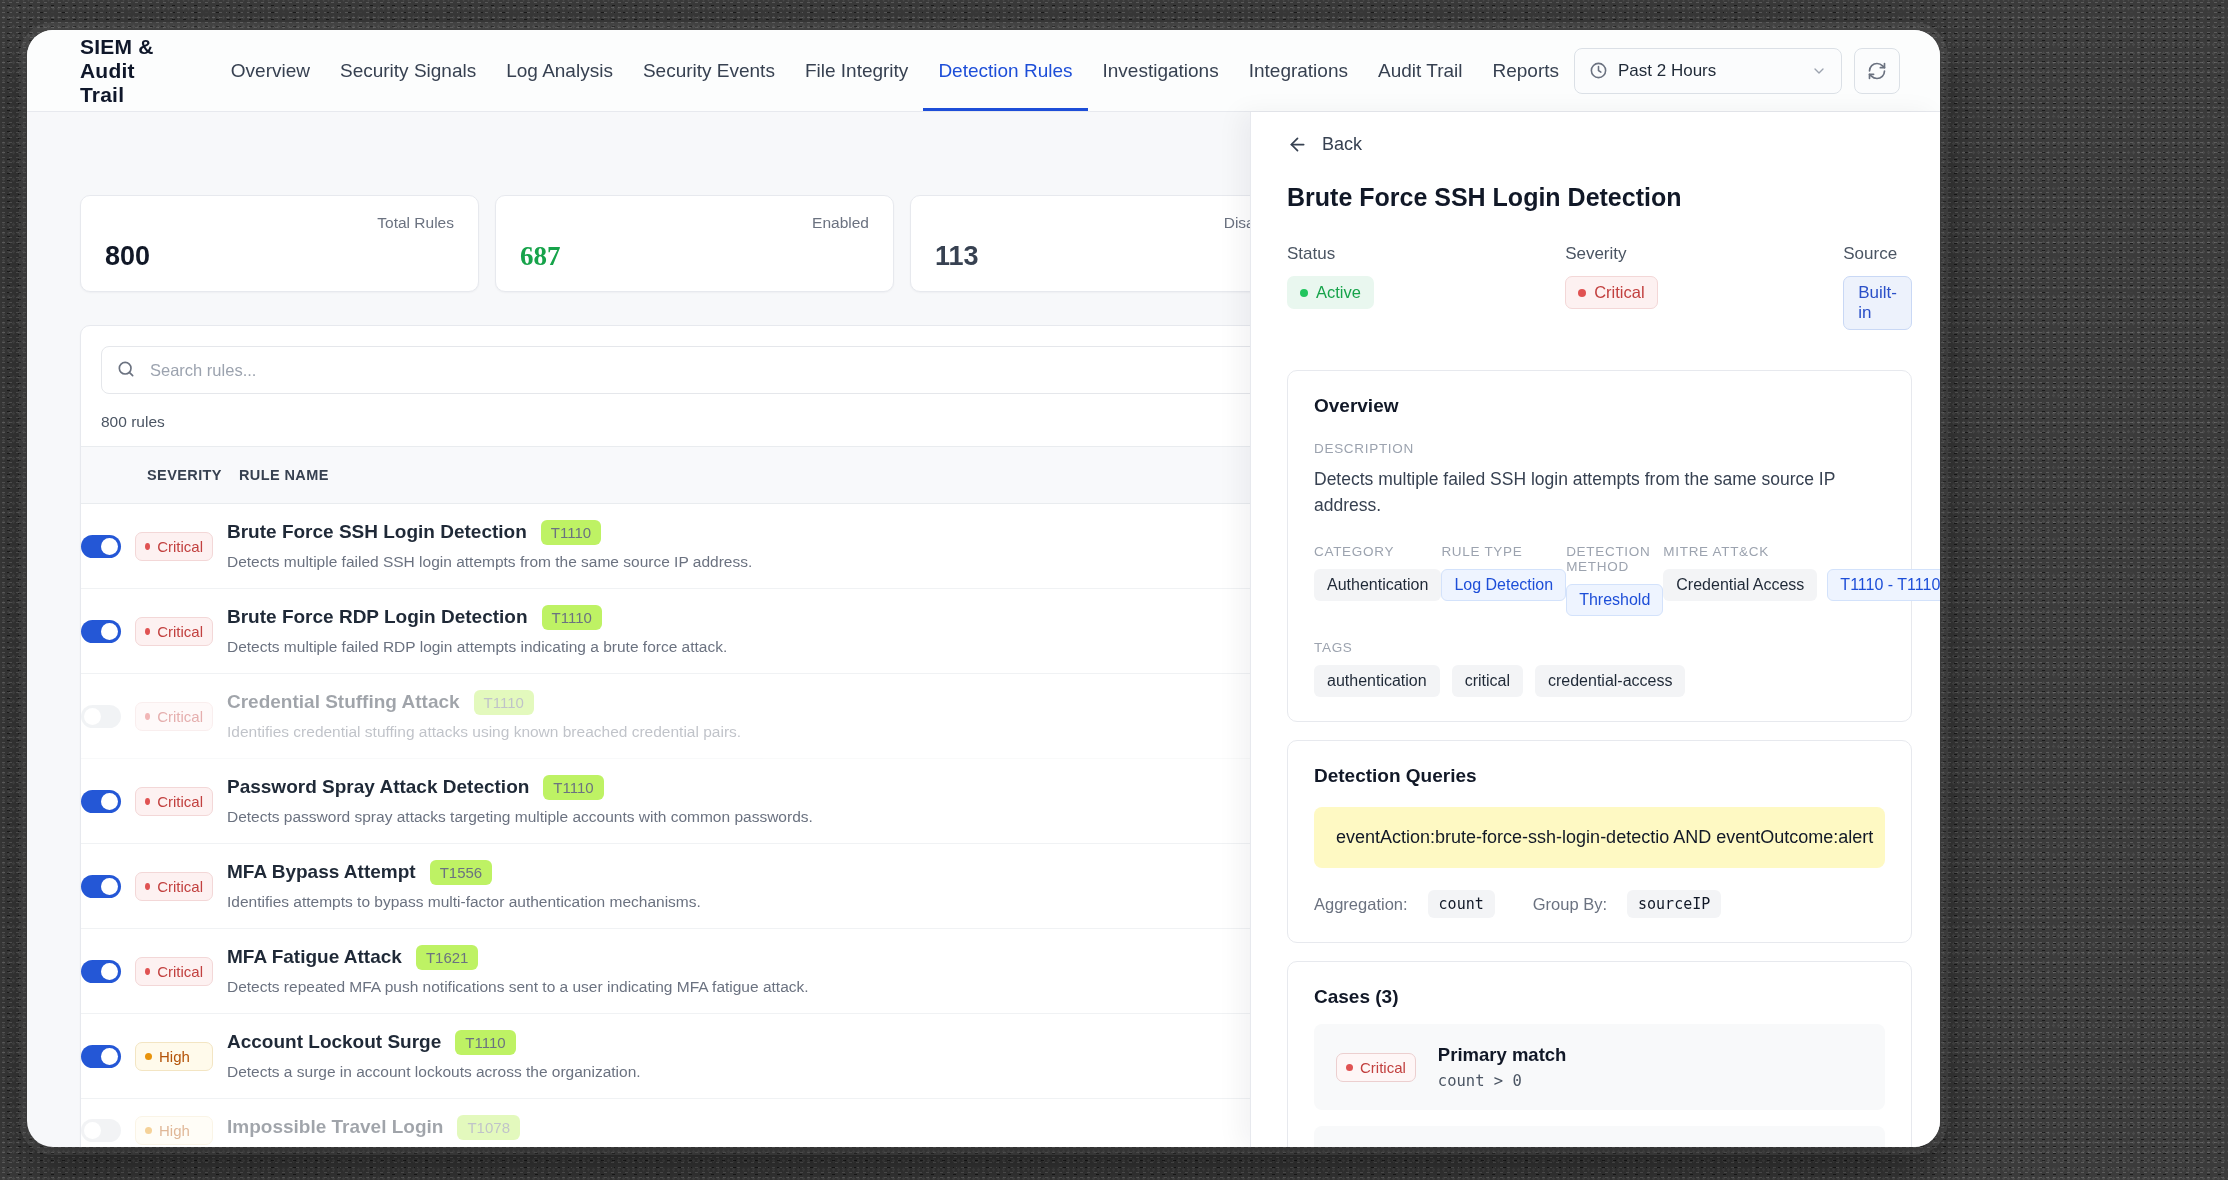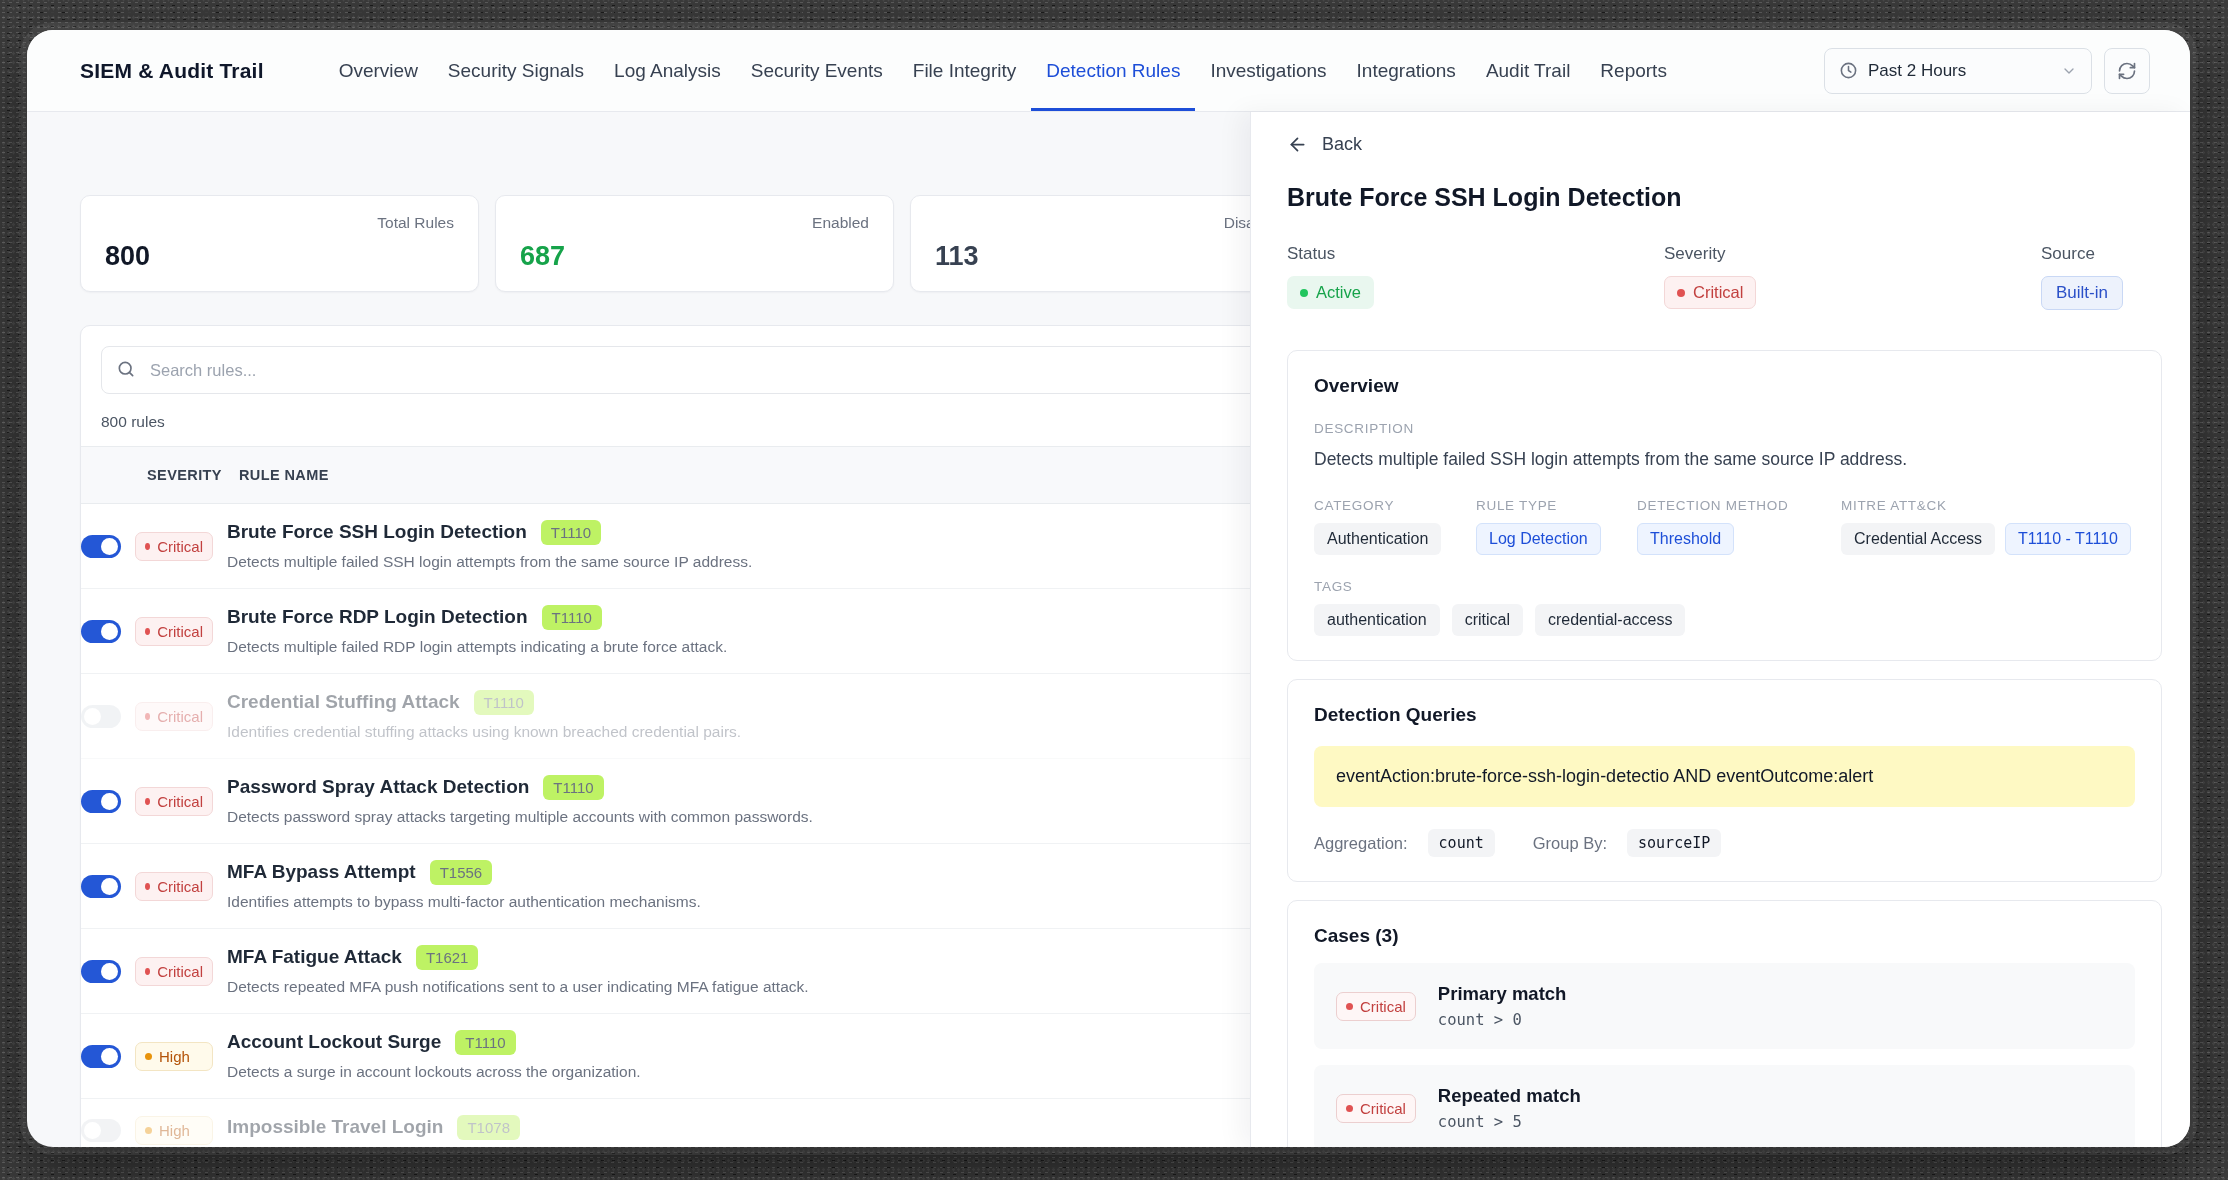--- a/index.html
+++ b/index.html
@@ -13,21 +13,21 @@
     position:relative; width:2228px; height:1180px;
     background-color:#3b3b3b;
     background-image:
       radial-gradient(rgba(255,255,255,.16) 1px, transparent 1.4px),
       radial-gradient(rgba(0,0,0,.55) 1px, transparent 1.4px),
       radial-gradient(rgba(255,255,255,.08) 1px, transparent 1.2px);
     background-size:7px 5px, 11px 7px, 5px 9px;
     background-position:0 0, 3px 2px, 1px 4px;
   }
   .window{
-    position:absolute; left:27px; top:30px; width:2163px; height:1117px;
+    position:absolute; left:27px; top:30px; width:1913px; height:1117px;
     background:#f7f8fa; border-radius:26px; overflow:hidden;
     box-shadow:0 0 0 8px rgba(255,255,255,.07), 0 18px 60px rgba(0,0,0,.55);
   }
   
   .topbar{
     height:82px; background:#fcfdfd; border-bottom:1px solid #e7e9ee;
     display:flex; align-items:stretch; padding:0 40px 0 53px;
   }
   .brand{ display:flex; align-items:center; font-size:21px; font-weight:700; color:#0f172a; letter-spacing:.2px; }
   .nav{ display:flex; margin-left:60px; }
@@ -232,21 +232,21 @@
       <div class="left-pane">
         <div class="stats-row">
 
             <div class="stat-card">
               <div class="stat-label">Total Rules</div>
               <div class="stat-value" style="color: rgb(17, 24, 39);">800</div>
             </div>
 
             <div class="stat-card">
               <div class="stat-label">Enabled</div>
-              <div class="stat-value" style="color: rgb(22, 163, 74);">687</div>
+              <div class="stat-value" style="color: rgb(22, 163, 74); font-family: Liberation Serif, serif;">687</div>
             </div>
 
             <div class="stat-card">
               <div class="stat-label">Disabled</div>
               <div class="stat-value" style="color: rgb(55, 65, 81);">113</div>
             </div>
 
         </div>
 
         <div class="rules-card">

